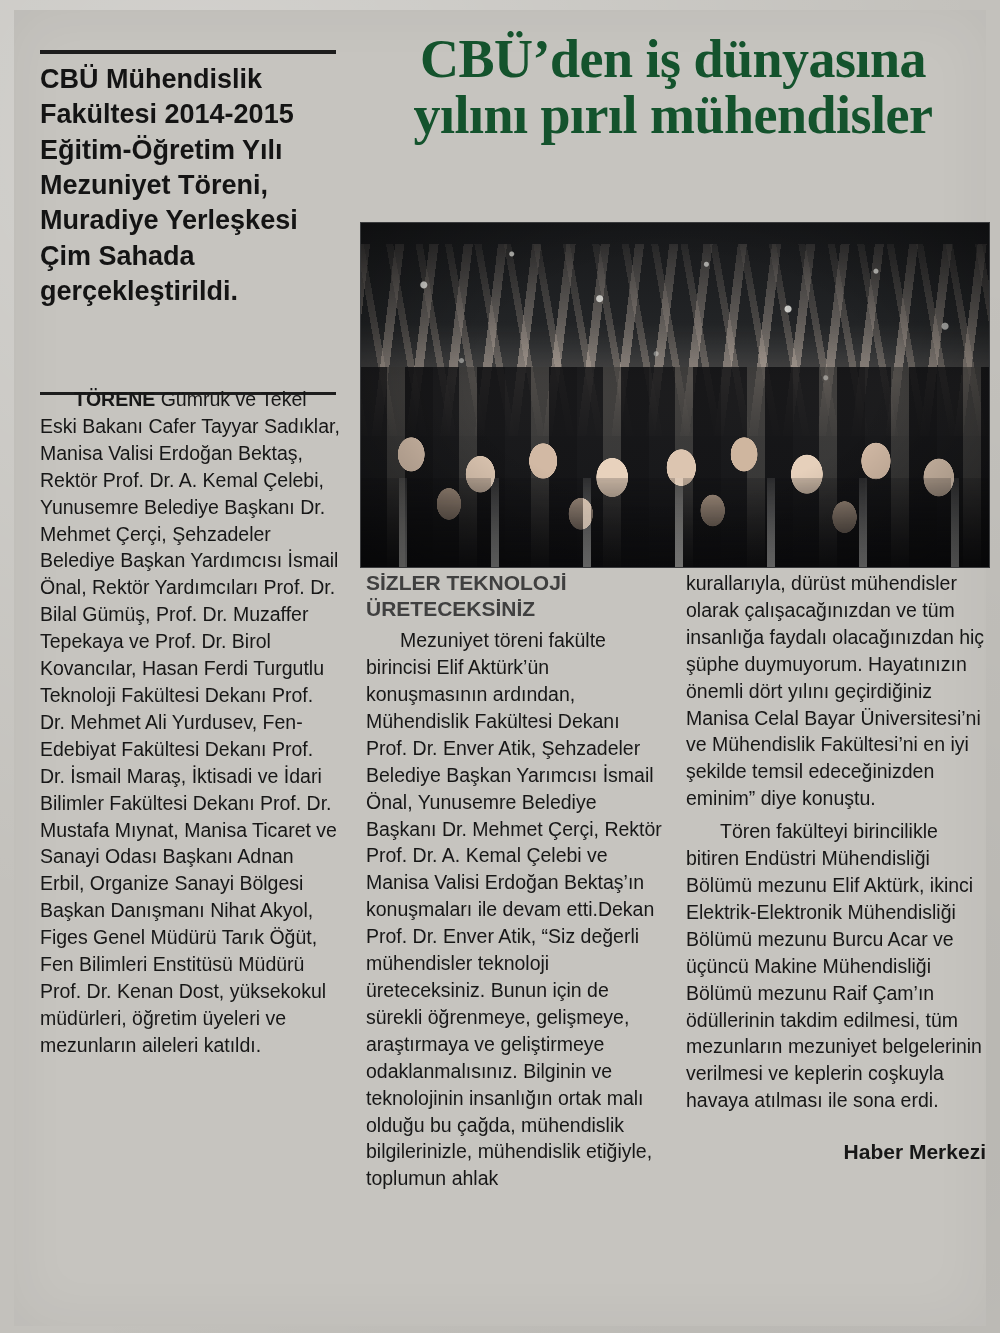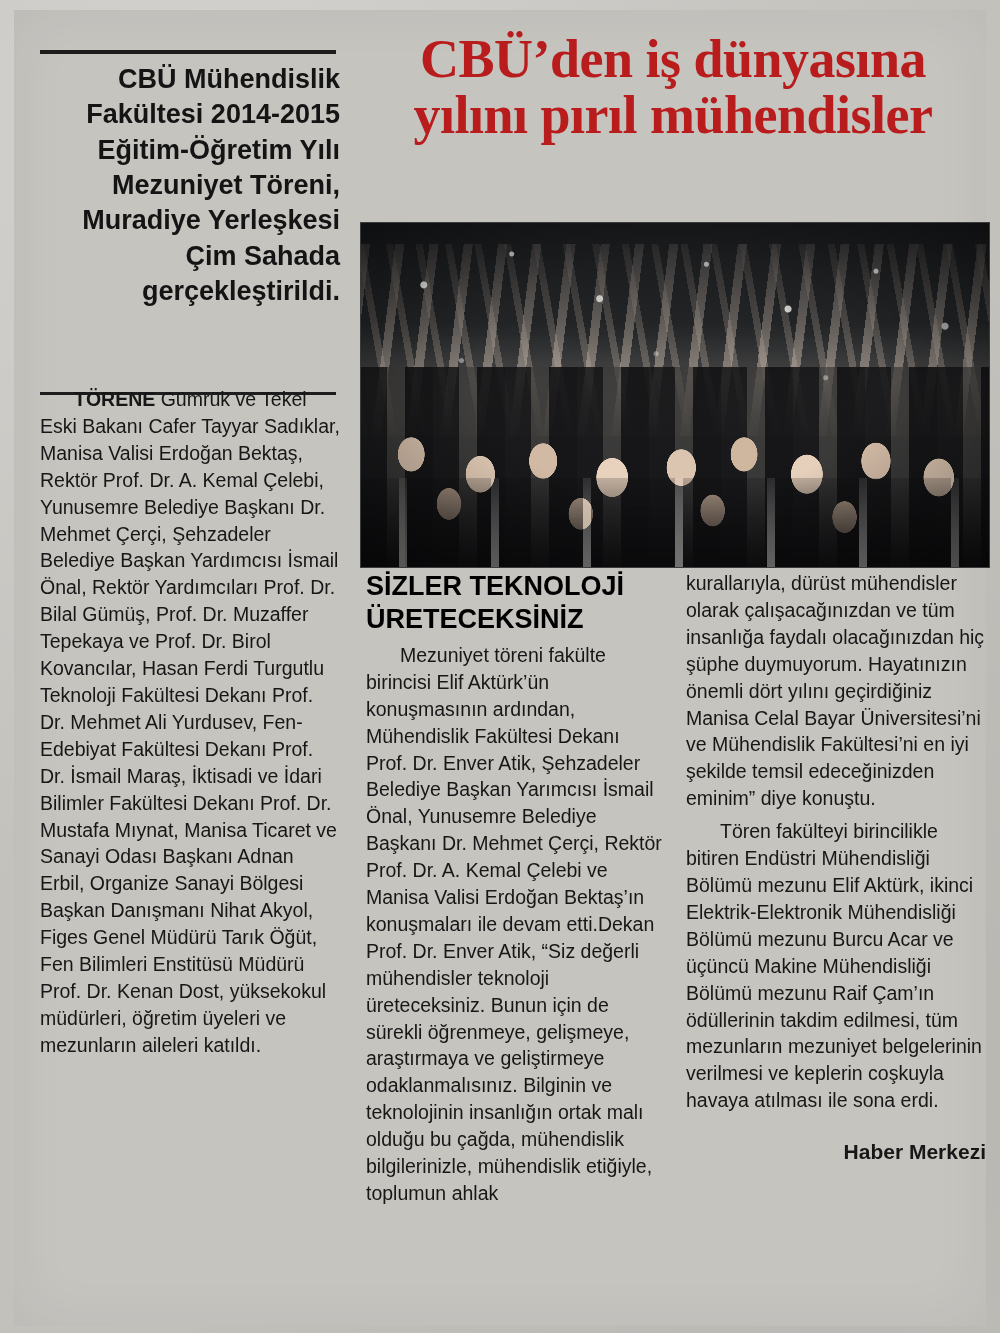--- a/index.html
+++ b/index.html
@@ -38,21 +38,21 @@
   .headline {
     position: absolute;
     left: 344px;
     top: 22px;
     width: 630px;
     font-family: "Liberation Serif", serif;
     font-weight: bold;
     font-size: 54px;
     line-height: 1.03;
     letter-spacing: -0.5px;
-    color: #b91c1c;
+    color: #14532d;
     text-align: center;
   }
   .headline .l1 { display: block; }
   .headline .l2 { display: block; }
 
   .rule-top {
     position: absolute;
     left: 26px;
     top: 40px;
     width: 296px;
@@ -69,21 +69,21 @@
   }
 
   .kicker {
     position: absolute;
     left: 26px;
     top: 52px;
     width: 300px;
     font-size: 27px;
     font-weight: bold;
     line-height: 1.31;
-    text-align: right;
+    text-align: left;
     color: #141414;
   }
 
   
   .photo {
     position: absolute;
     left: 346px;
     top: 212px;
     width: 628px;
     height: 344px;
@@ -182,24 +182,24 @@
   }
   #col3 {
     left: 672px;
     top: 560px;
     width: 300px;
   }
   .lead-caps { font-weight: bold; }
   .indent { text-indent: 34px; }
   .subhead {
     font-weight: bold;
-    font-size: 27px;
+    font-size: 21px;
     line-height: 1.22;
     margin-bottom: 6px;
-    color: #000000;
+    color: #404040;
   }
   .byline {
     font-weight: bold;
     font-size: 21px;
     text-align: right;
     margin-top: 24px;
   }
   .spacer-6 { height: 6px; }
 </style>
 </head>

